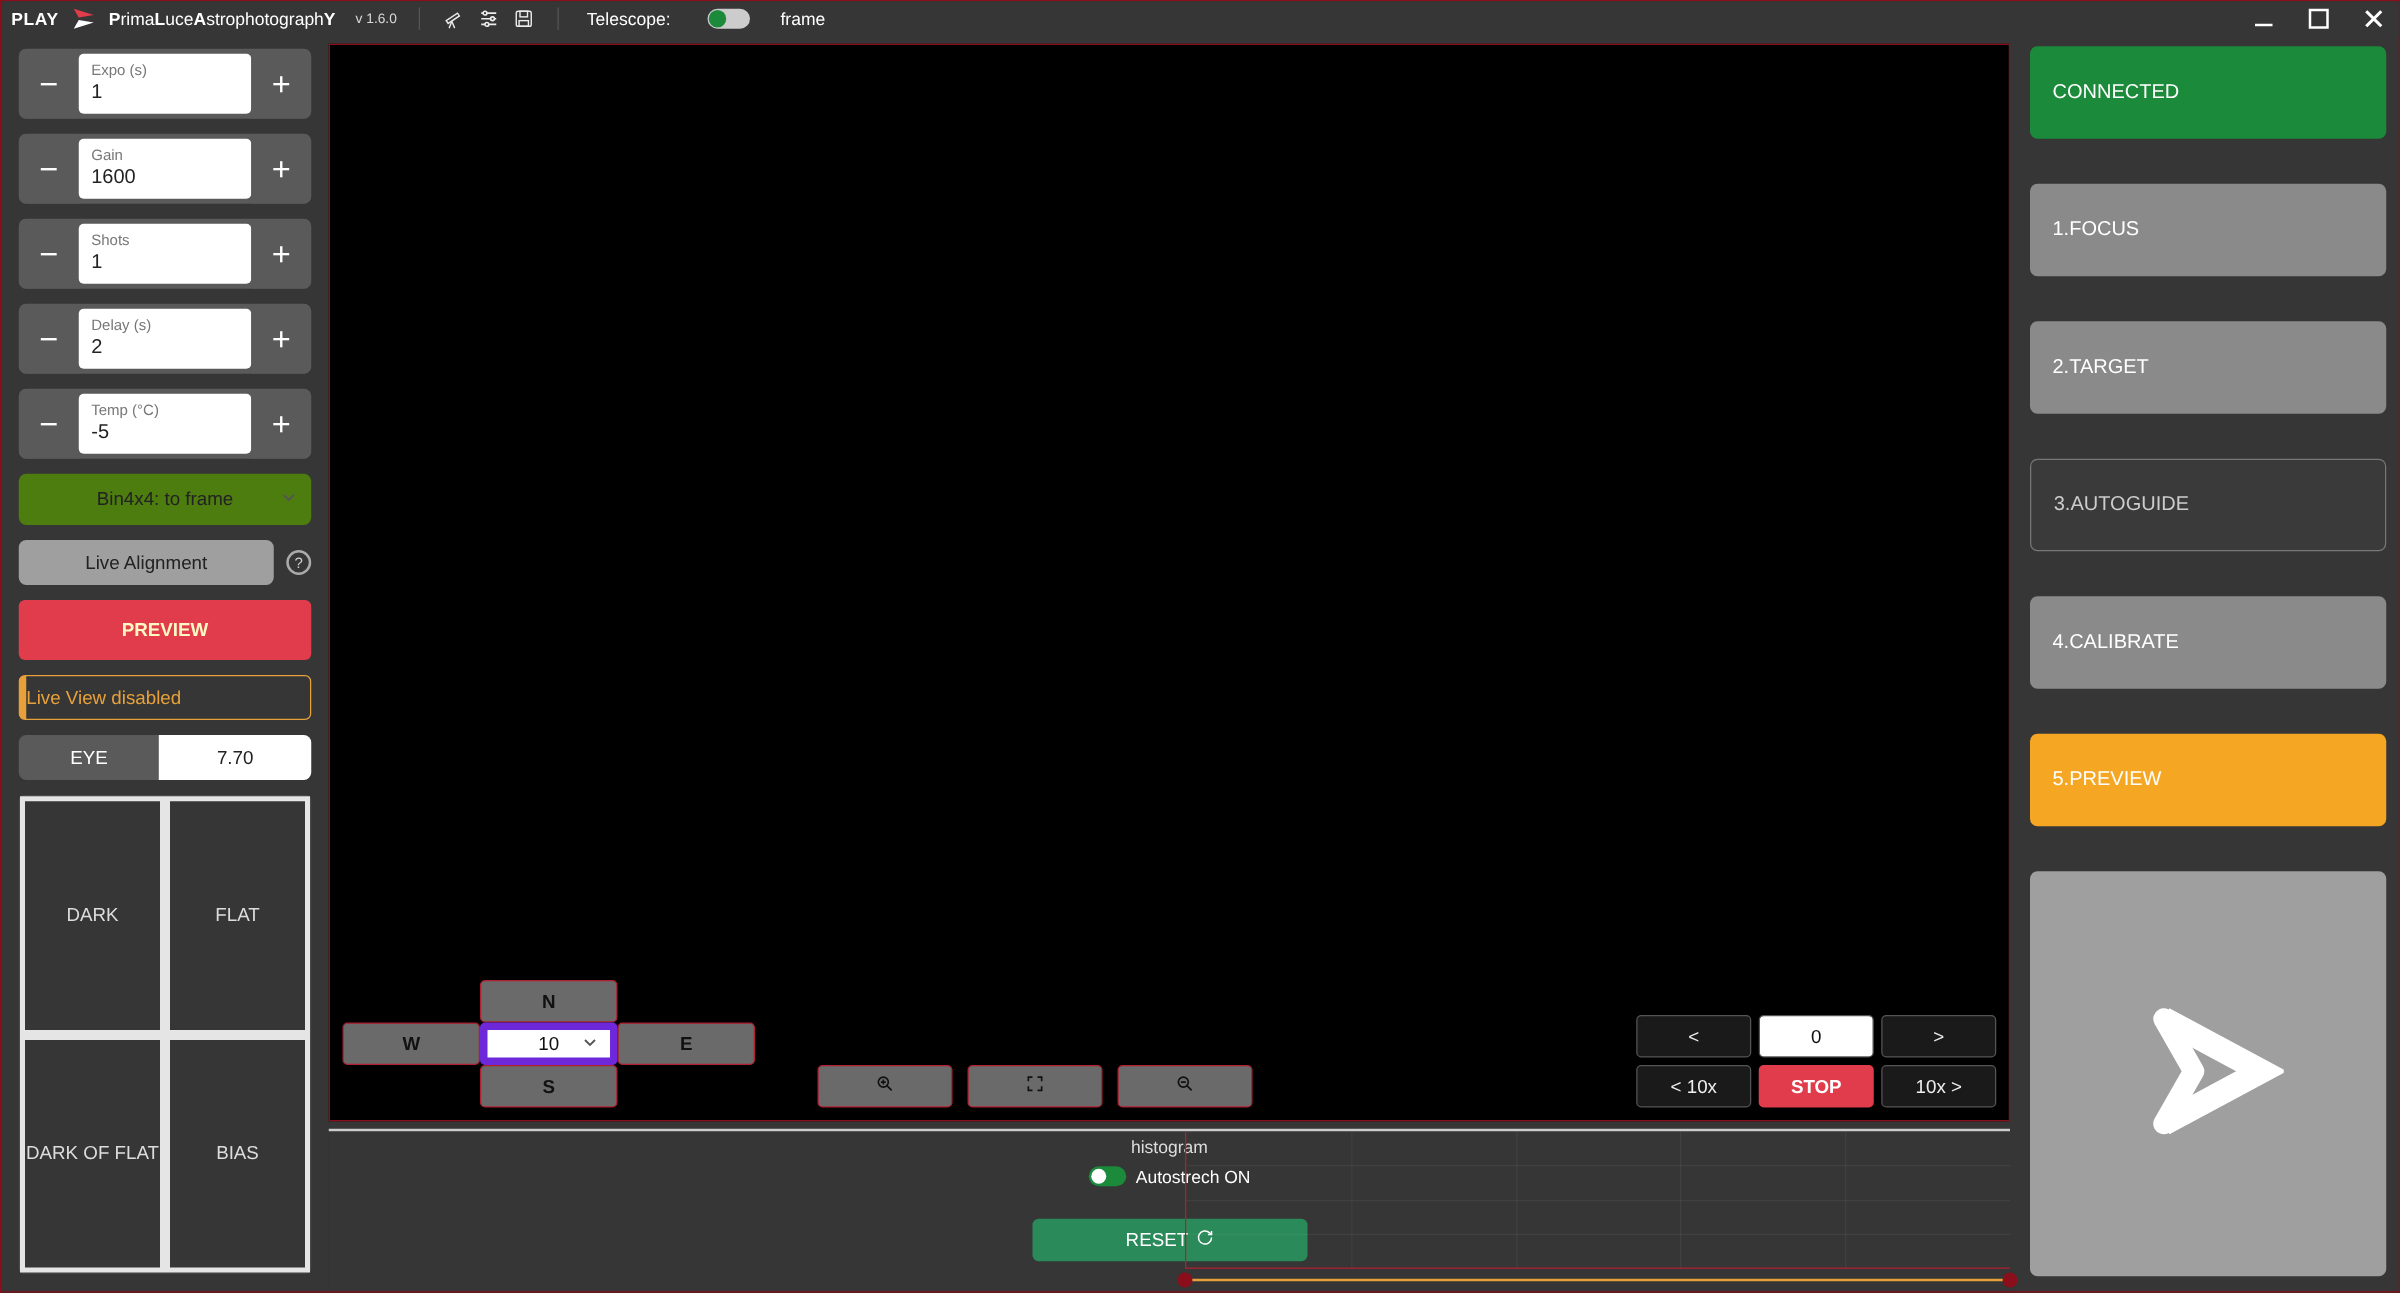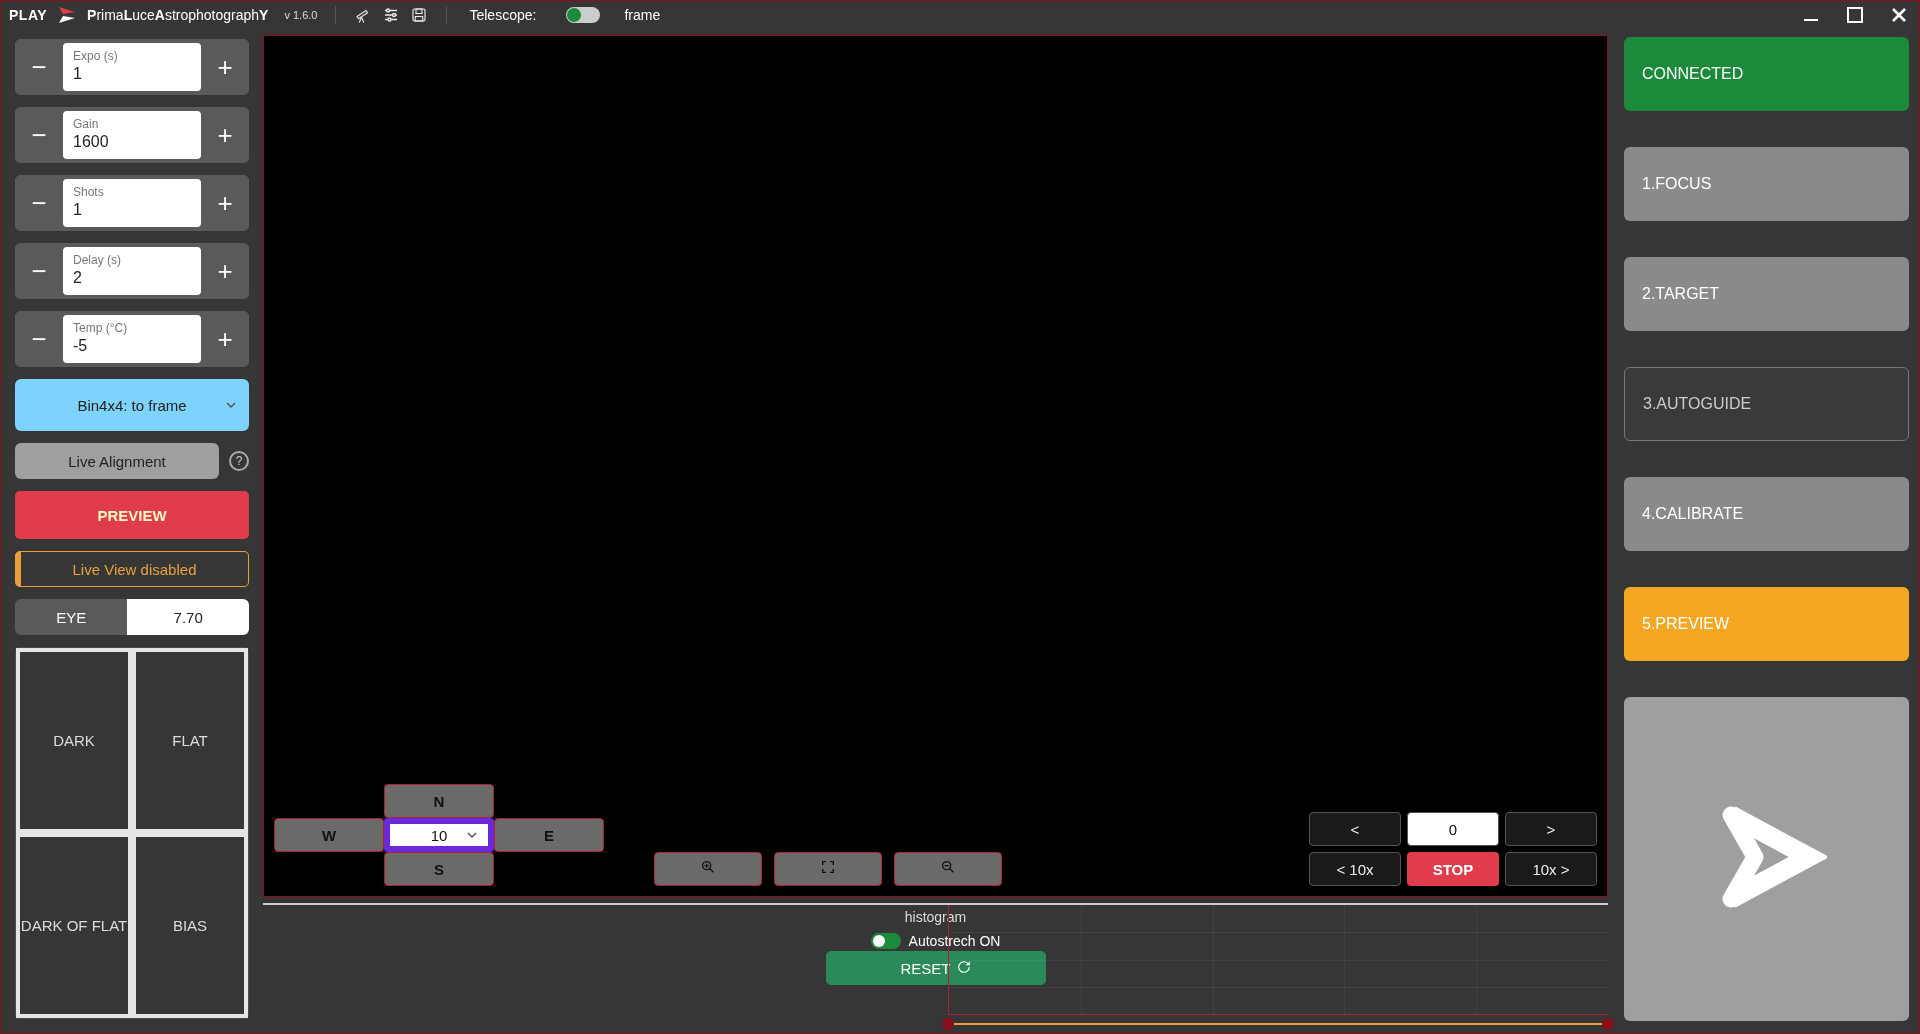--- a/index.html
+++ b/index.html
@@ -32,29 +32,29 @@
   .center { flex:1; display:flex; flex-direction:column; }
   .right { width:305px; padding:8px 10px 12px; display:flex; flex-direction:column; gap:36px; }
 
   
   .stepper { display:flex; background:#5a5a5a; border-radius:6px; height:56px; overflow:hidden; }
   .stepper button { width:48px; background:#5a5a5a; border:none; color:#fff; font-size:26px; font-weight:300; cursor:pointer; }
   .stepper .field { flex:1; background:#fff; color:#000; display:flex; flex-direction:column; justify-content:center; padding:4px 10px; border-radius:4px; margin:4px 0; }
   .stepper .field .lbl { font-size:12px; color:#777; line-height:1; }
   .stepper .field .val { font-size:16px; color:#222; line-height:1.2; margin-top:2px; }
 
-  .dropdown { height:52px; background:#7dd3fc; color:#222; border-radius:6px; display:flex; align-items:center; justify-content:center; position:relative; font-size:15px; }
+  .dropdown { height:41px; background:#4d7c0f; color:#222; border-radius:6px; display:flex; align-items:center; justify-content:center; position:relative; font-size:15px; }
   .dropdown .chev { position:absolute; right:12px; }
 
   .auto-align-row { display:flex; align-items:center; gap:10px; }
   .btn-grey { flex:1; height:36px; background:#9f9f9f; color:#222; border:none; border-radius:6px; font-size:15px; }
   .help-icon { width:20px; height:20px; border:2px solid #aaa; border-radius:50%; display:flex; align-items:center; justify-content:center; font-size:12px; color:#ccc; }
 
   .btn-red { height:48px; background:#e03c4b; color:#fef9c3; border:none; border-radius:5px; font-size:15px; font-weight:600; }
-  .liveview { height:36px; border:1px solid #e8a13a; border-left:6px solid #e8a13a; border-radius:5px; display:flex; align-items:center; justify-content:center; color:#e8a13a; font-size:15px; }
+  .liveview { height:36px; border:1px solid #e8a13a; border-left:6px solid #e8a13a; border-radius:5px; display:flex; align-items:center; justify-content:flex-start; color:#e8a13a; font-size:15px; }
 
   .eye-row { display:flex; gap:0; height:36px; }
   .eye-row .eye-btn { flex:0 0 48%; background:#5a5a5a; color:#fff; border:none; border-radius:6px 0 0 6px; font-size:15px; }
   .eye-row .eye-val { flex:1; background:#fff; color:#222; display:flex; align-items:center; justify-content:center; border-radius:0 6px 6px 0; font-size:15px; }
 
   .frame-grid { flex:1; display:grid; grid-template-columns:1fr 1fr; grid-template-rows:1fr 1fr; border:1px solid #4a4a4a; border-radius:4px; min-height:180px; }
   .frame-grid > div { display:flex; align-items:center; justify-content:center; font-size:15px; color:#ddd; border:4px solid #e5e5e5; }
 
   
   .viewport { flex:1; background:#000; border:1px solid #8b0f1a; position:relative; margin:6px 6px 0 0; }
@@ -72,21 +72,21 @@
   .zoom-row .zbtn svg { width:16px; height:16px; }
 
   .rate-pad { display:grid; grid-template-columns:92px 92px 92px; grid-template-rows:34px 34px; gap:6px; }
   .rate-pad .rb { background:#1a1a1a; border:1px solid #555; border-radius:4px; color:#eee; display:flex; align-items:center; justify-content:center; font-size:15px; }
   .rate-pad .rb.white { background:#fff; color:#111; }
   .rate-pad .rb.stop { background:#e03c4b; color:#fff; font-weight:700; border:none; }
 
   
   .histo { height:130px; background:#363636; border-top:2px solid #ccc; position:relative; margin-right:6px; margin-top:6px; }
   .histo-label { position:absolute; top:4px; left:50%; transform:translateX(-50%); font-size:14px; color:#ddd; }
-  .histo-left { position:absolute; left:50%; transform:translateX(-50%); top:28px; display:flex; flex-direction:column; align-items:center; gap:2px; }
+  .histo-left { position:absolute; left:50%; transform:translateX(-50%); top:28px; display:flex; flex-direction:column; align-items:center; gap:26px; }
   .auto-row { display:flex; align-items:center; gap:8px; font-size:14px; }
   .toggle2 { width:30px; height:16px; border-radius:8px; background:#1b8a3a; position:relative; }
   .toggle2 .knob { width:12px; height:12px; border-radius:50%; background:#fff; position:absolute; top:2px; left:2px; }
   .reset-btn { width:220px; height:34px; background:#2a8a5a; border:none; border-radius:5px; color:#fff; font-size:15px; display:flex; align-items:center; justify-content:center; gap:6px; }
   .histo-graph { position:absolute; right:0; top:0; bottom:18px; width:660px; border-left:1px solid #b02030; border-bottom:1px solid #b02030; }
   .histo-graph .grid { position:absolute; inset:0; }
   .histo-graph .grid .vline { position:absolute; top:0; bottom:0; width:1px; background:rgba(255,255,255,.05); }
   .histo-graph .grid .hline { position:absolute; left:0; right:0; height:1px; background:rgba(255,255,255,.05); }
   .histo-slider { position:absolute; bottom:2px; right:0; width:660px; height:14px; }
   .histo-slider .track { position:absolute; top:6px; left:0; right:0; height:2px; background:#e8a13a; }

